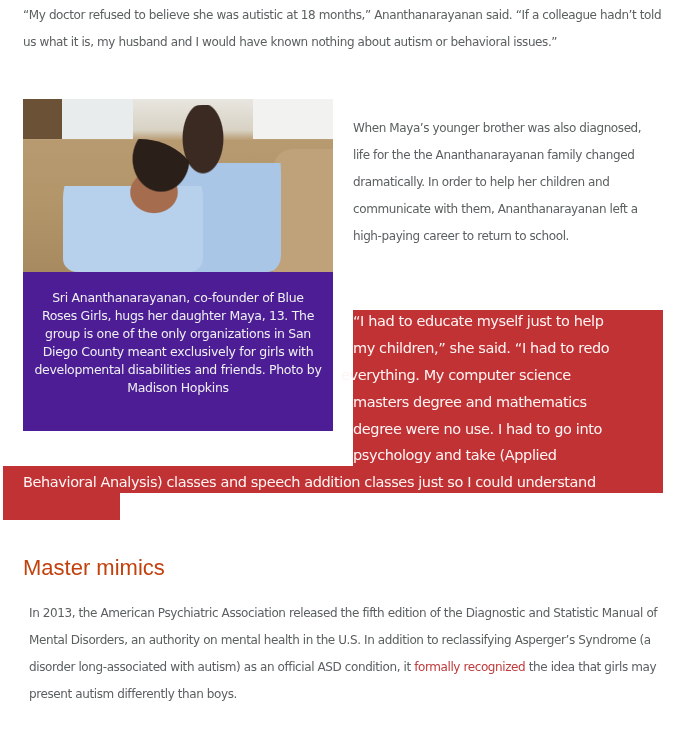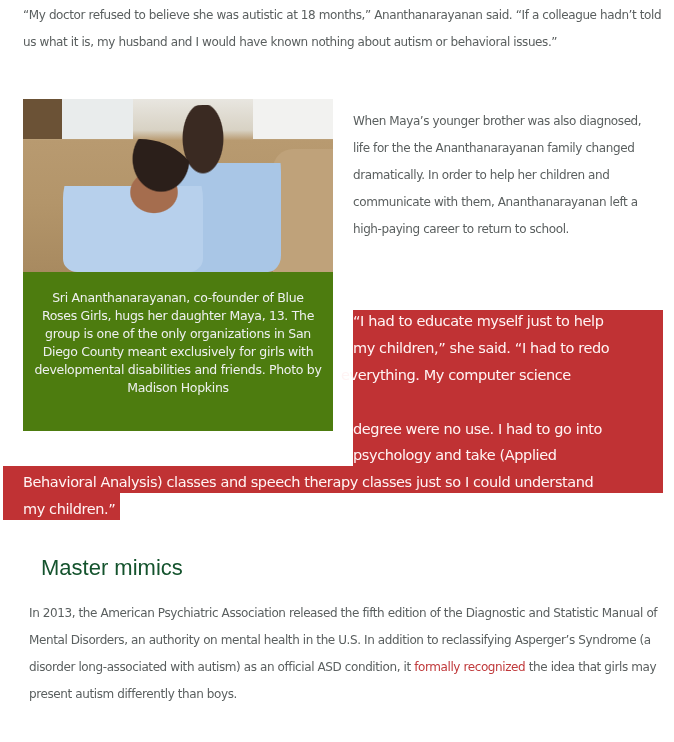--- a/index.html
+++ b/index.html
@@ -18,38 +18,38 @@
     #photo {
       width: 310px; height: 173px; position: relative; overflow: hidden;
       background: linear-gradient(180deg, #e8e6e0 0%, #d8d2c4 18%, #b89a70 24%, #b3956a 60%, #a88a60 100%);
     }
     .win1 { position:absolute; left:0; top:0; width:110px; height:40px; background: linear-gradient(90deg,#6b5236 0 35%, #e9ecec 35% 100%); }
     .win2 { position:absolute; left:230px; top:0; width:80px; height:40px; background:#f2f2f0; }
     .couch-arm { position:absolute; right:0; top:50px; width:60px; height:123px; background:#bfa27a; border-radius:20px 0 0 0; }
     .person-back { position:absolute; left:128px; top:6px; width:130px; height:167px; background: radial-gradient(ellipse at 40% 20%, #3a2a22 0 18%, transparent 19%), linear-gradient(180deg, transparent 0 35%, #a9c6e6 35% 100%); border-radius: 40% 40% 10% 10%; }
     .person-front { position:absolute; left:40px; top:40px; width:140px; height:133px; background: radial-gradient(ellipse at 70% 15%, #2b1f1a 0 20%, transparent 21%), radial-gradient(ellipse at 65% 40%, #a56d4e 0 18%, transparent 19%), linear-gradient(180deg, transparent 0 35%, #b7d0ec 35% 100%); border-radius: 45% 45% 10% 10%; }
     #caption {
-      background: #4d7c0f; color: #eef0f0;
+      background: #4c1d95; color: #eef0f0;
       width: 310px; height: 159px; box-sizing: border-box;
       padding: 17px 10px 0 10px;
       text-align: center;
       font-size: 12.5px; line-height: 18px; letter-spacing: -0.3px;
     }
-    #p2 { left: 353px; top: 108px; width: 300px; }
+    #p2 { left: 353px; top: 115px; width: 300px; }
     
     .hl-wrap { position: absolute; left: 0; top: 0; width: 674px; height: 742px; }
     .hl-bg { position: absolute; background: #c03234; }
     .hl-line {
       position: absolute; color: #fff4f4; font-size: 14.5px; line-height: 27px;
       letter-spacing: -0.4px; white-space: nowrap;
     }
     #heading {
-      position: absolute; left: 41px; top: 555px; margin: 0;
+      position: absolute; left: 23px; top: 555px; margin: 0;
       font-family: "Liberation Sans", sans-serif; font-weight: normal;
-      font-size: 22px; color: #14532d;
+      font-size: 22px; color: #c2410c;
     }
     #p3 { left: 29px; top: 600px; width: 640px; }
     .link { color: #c0393b; text-decoration: none; }
   </style>
 </head>
 <body>
 
 <p class="p" id="p1">“My doctor refused to believe she was autistic at 18 months,” Ananthanarayanan said. “If a colleague hadn’t told us what it is, my husband and I would have known nothing about autism or behavioral issues.”</p>
 
 <div id="figure">
@@ -66,21 +66,21 @@
 <p class="p" id="p2">When Maya’s younger brother was also diagnosed, life for the the Ananthanarayanan family changed dramatically. In order to help her children and communicate with them, Ananthanarayanan left a high-paying career to return to school.</p>
 
 <div class="hl-wrap">
   <div class="hl-bg" style="left:353px; top:310px; width:310px; height:156px;"></div>
   <div class="hl-bg" style="left:3px; top:466px; width:660px; height:27px;"></div>
   <div class="hl-bg" style="left:3px; top:493px; width:117px; height:27px;"></div>
 
   <div class="hl-line" style="left:353px; top:335px;">my children,” she said. “I had to redo</div>
   <div class="hl-line" style="left:353px; top:308px;">“I had to educate myself just to help</div>
   <div class="hl-line" style="left:341px; top:362px;">everything. My computer science</div>
+  <div class="hl-line" style="left:353px; top:389px;">masters degree and mathematics</div>
   <div class="hl-line" style="left:353px; top:442px;">psychology and take (Applied</div>
   <div class="hl-line" style="left:353px; top:416px;">degree were no use. I had to go into</div>
-  <div class="hl-line" style="left:23px; top:469px;">Behavioral Analysis) classes and speech therapy classes just so I could understand</div>
-  <div class="hl-line" style="left:23px; top:496px;">my children.”</div>
+  <div class="hl-line" style="left:23px; top:469px;">Behavioral Analysis) classes and speech addition classes just so I could understand</div>
 </div>
 
 <h2 id="heading">Master mimics</h2>
 
 <p class="p" id="p3"><span>In 2013, the American Psychiatric Association released the fifth edition of the Diagnostic and Statistic Manual of Mental Disorders, an authority on mental health in the U.S. In addition to reclassifying Asperger’s Syndrome (a disorder long-associated with autism) as an official ASD condition, it </span><a class="link" href="#">formally recognized</a><span> the idea that girls may present autism differently than boys.</span></p>
 
 </body></html>

